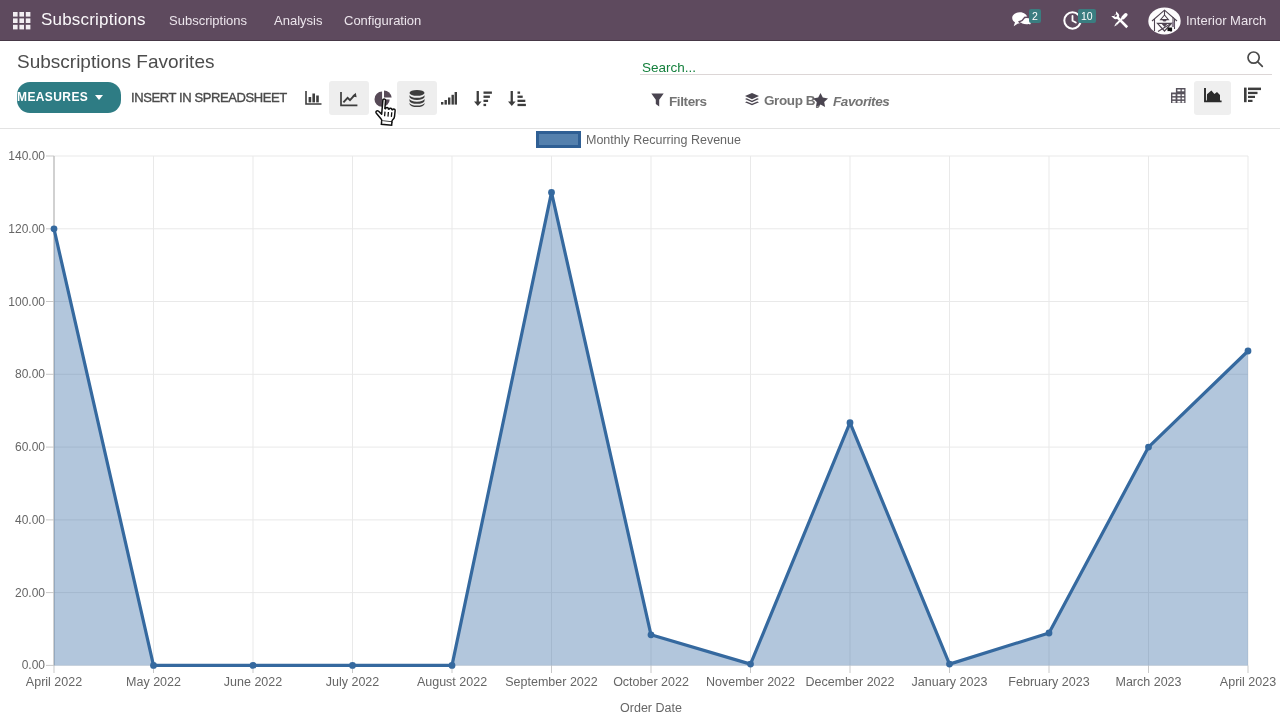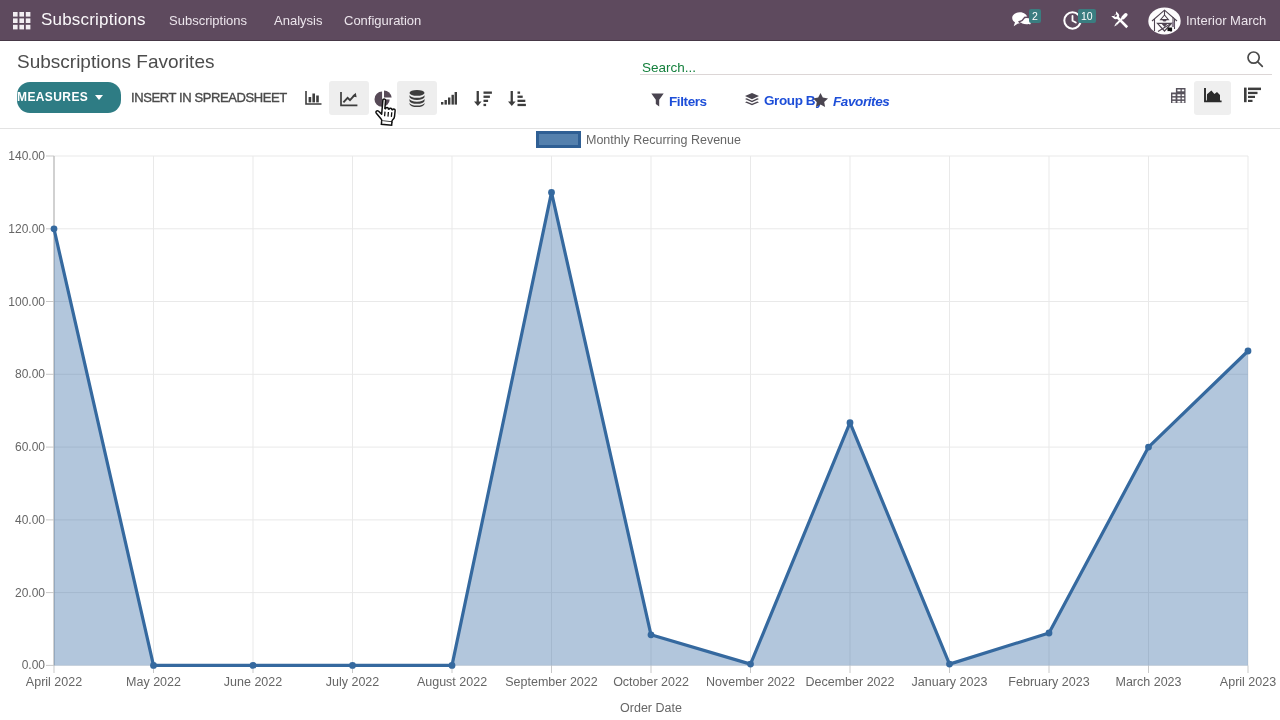--- a/index.html
+++ b/index.html
@@ -23,21 +23,21 @@
 .btn-measures { position:absolute; left:17px; top:6px; width:104px; height:31px;
   background:#2e7c84; color:#fff; font-size:12px; font-weight:bold; letter-spacing:0.4px;
   text-align:left; line-height:31px; border-radius:13px; }
 .btn-measures .caret { display:inline-block; width:0; height:0; border-left:4.5px solid transparent;
   border-right:4.5px solid transparent; border-top:5px solid #fff; margin-left:7px; vertical-align:middle; }
 .insert { position:absolute; left:131px; top:14px; font-size:13px;
   color:#4a4a4a; letter-spacing:-0.4px; -webkit-text-stroke:0.35px #4a4a4a; }
 .tb { position:absolute; top:5px; width:40px; height:34px; text-align:center; line-height:34px; }
 .tb svg { vertical-align:middle; }
 .tb.on { background:#eeeeee; border-radius:3px; }
-.fgroup { position:absolute; top:17px; font-size:13.5px; font-weight:bold; color:#1d4ed8; letter-spacing:-0.4px; }
+.fgroup { position:absolute; top:17px; font-size:13.5px; font-weight:bold; color:#737373; letter-spacing:-0.4px; }
 .fgroup svg { margin-right:5px; vertical-align:-1px; }
 .vsw { position:absolute; top:5px; width:37px; height:34px; text-align:center; line-height:33px; }
 .vsw.on { background:#efefef; border-radius:3px; }
 .cursor { position:absolute; left:374px; top:98px; z-index:50; transform:rotate(5deg); transform-origin:10px 1px; }
 </style>
 </head>
 <body>
 <div class="nav">
   <span class="apps"><svg width="18" height="18" viewBox="0 0 18 18" style="">
         <rect x="0.0" y="0.0" width="4.6" height="4.6" fill="#f2eef2"></rect>

